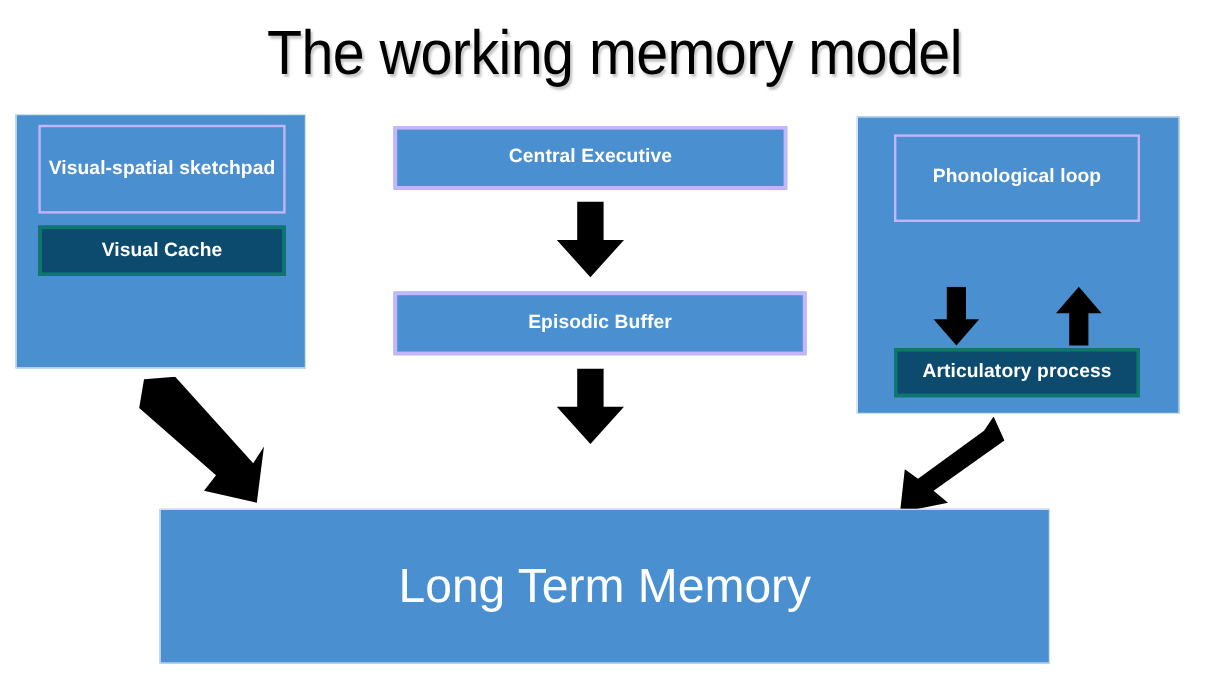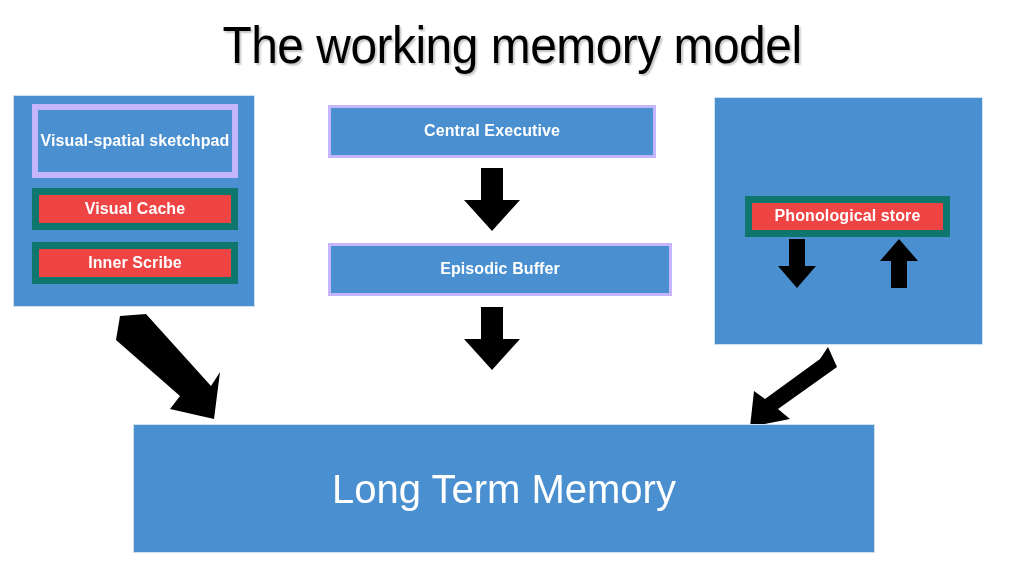--- a/index.html
+++ b/index.html
@@ -56,25 +56,25 @@
     text-align: center;
     line-height: 1.15;
     white-space: nowrap;
   }
   .box-blue {
     background: #4a90d0;
     border: 3px solid #c4b5fd;
   }
   .box-blue-outline {
     background: #4a90d0;
-    border: 6px solid #c4b5fd;
+    border: 2px solid #c4b5fd;
   }
   .box-green {
-    background: #ef4444;
-    border: 7px solid #0f766e;
+    background: #0c4a6e;
+    border: 3px solid #0f766e;
   }
   .box-ltm {
     background: #4a90d0;
     border: 1px solid #cfe0ef;
     font-weight: 400;
     font-size: 40px;
     letter-spacing: 0px;
     text-align: right;
   }
   
@@ -89,55 +89,55 @@
 <div id="slide">
 
   <div id="title">The working memory model</div>
 
   <div class="panel" style="left:13px; top:95px; width:242px; height:212px;"></div>
 
   <div class="box box-blue-outline" style="left:32px; top:104px; width:206px; height:74px;">Visual-spatial sketchpad</div>
 
   <div class="box box-green" style="left:32px; top:188px; width:206px; height:42px;">Visual Cache</div>
 
-  <div class="box box-green" style="left:32px; top:242px; width:206px; height:42px;">Inner Scribe</div>
 
   <div class="box box-blue" style="left:328px; top:105px; width:328px; height:53px;">Central Executive</div>
 
   <div class="arrow" style="left:463px; top:168px;">
     <svg width="58" height="64" viewBox="0 0 58 64" aria-hidden="true">
       <polygon points="18,0 40,0 40,32 57,32 29,63 1,32 18,32" fill="#000000"></polygon>
     </svg>
   </div>
 
   <div class="box box-blue" style="left:328px; top:243px; width:344px; height:53px;">Episodic Buffer</div>
 
   <div class="arrow" style="left:463px; top:307px;">
     <svg width="58" height="64" viewBox="0 0 58 64" aria-hidden="true">
       <polygon points="18,0 40,0 40,32 57,32 29,63 1,32 18,32" fill="#000000"></polygon>
     </svg>
   </div>
 
   <div class="panel" style="left:714px; top:97px; width:269px; height:248px;"></div>
 
+  <div class="box box-blue-outline" style="left:745px; top:112px; width:205px; height:73px;">Phonological loop</div>
 
-  <div class="box box-green" style="left:745px; top:196px; width:205px; height:41px;">Phonological store</div>
 
   <div class="arrow" style="left:777px; top:239px;">
     <svg width="40" height="50" viewBox="0 0 40 50" aria-hidden="true">
       <polygon points="12,0 28,0 28,27 39,27 20,49 1,27 12,27" fill="#000000"></polygon>
     </svg>
   </div>
 
   <div class="arrow" style="left:879px; top:239px;">
     <svg width="40" height="50" viewBox="0 0 40 50" aria-hidden="true">
       <polygon points="20,0 39,22 28,22 28,49 12,49 12,22 1,22" fill="#000000"></polygon>
     </svg>
   </div>
 
+  <div class="box box-green" style="left:745px; top:290px; width:205px; height:41px;">Articulatory process</div>
 
   <div class="arrow" style="left:112px; top:314px;">
     <svg width="110" height="108" viewBox="0 0 110 108" aria-hidden="true">
       <polygon points="8,2 34,0 99,72 108,58 102,105 58,95 68,82 4,26" fill="#000000"></polygon>
     </svg>
   </div>
 
   <div class="arrow" style="left:748px; top:347px;">
     <svg width="90" height="82" viewBox="0 0 90 82" aria-hidden="true">
       <polygon points="80,0 89,20 30,62 42,72 2,80 6,44 17,52 72,12" fill="#000000"></polygon>

